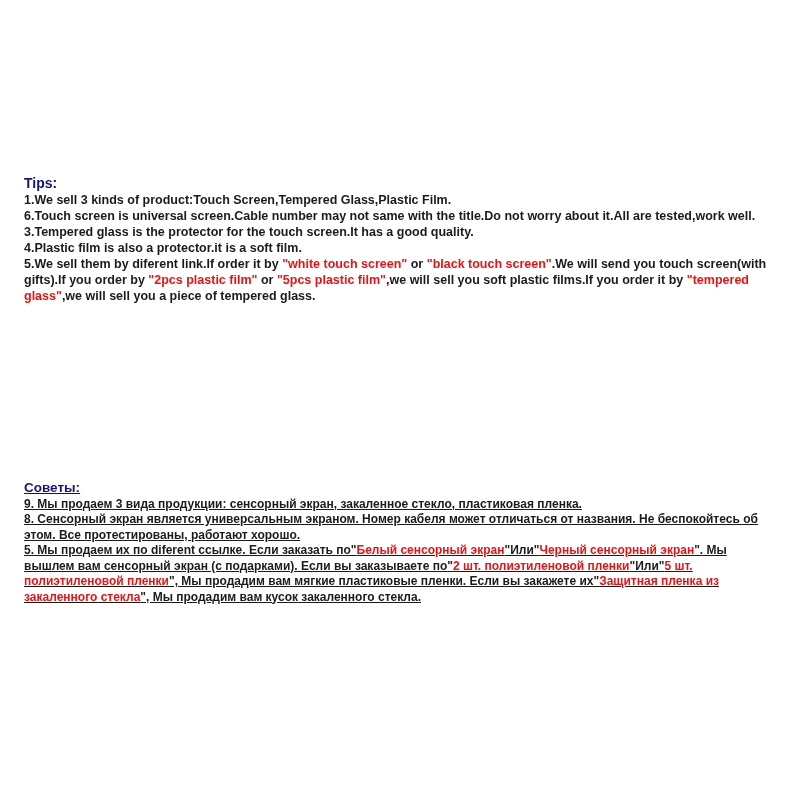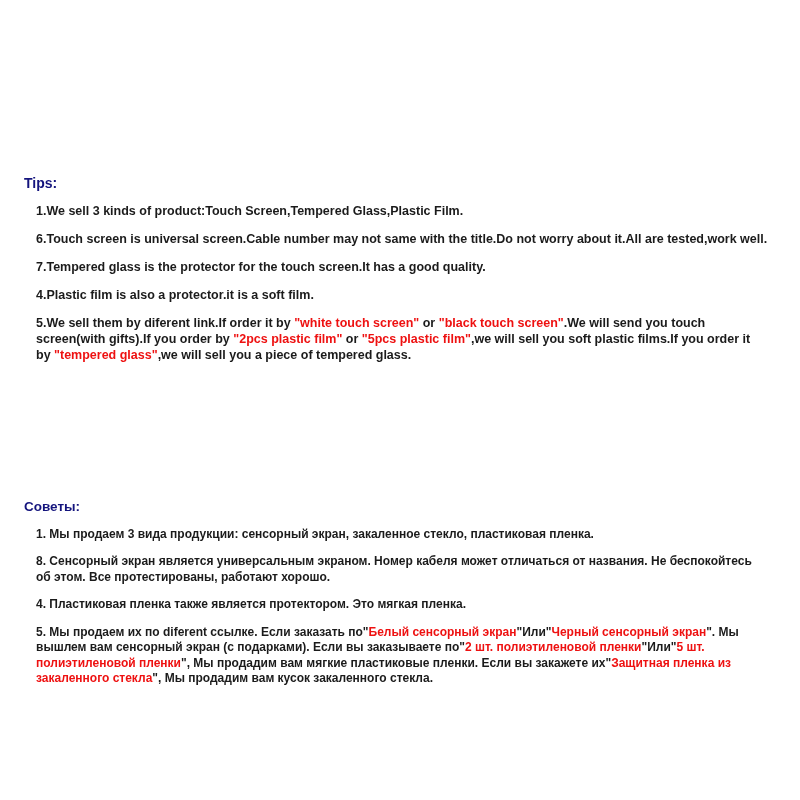--- a/index.html
+++ b/index.html
@@ -21,59 +21,59 @@
     width: 756px;
     color: #1b1b1b;
     font-weight: bold;
   }
   .tips-block.english {
     top: 175px;
     font-size: 12.5px;
     line-height: 16px;
   }
   .tips-block.russian {
-    top: 499px;
+    top: 480px;
     font-size: 12px;
     line-height: 15.5px;
+    text-decoration: underline;
   }
   .tips-heading {
     margin: 0 0 1px 0;
     font-size: 14px;
     font-weight: bold;
     color: #14147d;
   }
   .tips-block.russian .tips-heading {
     font-size: 13.5px;
   }
   .tip-line {
-    margin: 12px;
+    margin: 0;
   }
   .seg-red {
     color: #ee1111;
   }
 </style>
 </head>
 <body>
 
 <div class="page">
 
   <section class="tips-block english">
     <h2 class="tips-heading">Tips:</h2>
     <div class="tips-lines">
         <p class="tip-line"><span>1.We sell 3 kinds of product:Touch Screen,Tempered Glass,Plastic Film.</span></p>
         <p class="tip-line"><span>6.Touch screen is universal screen.Cable number may not same with the title.Do not worry about it.All are tested,work well.</span></p>
-        <p class="tip-line"><span>7.Tempered glass is the protector for the touch screen.It has a  good quality.</span></p>
+        <p class="tip-line"><span>3.Tempered glass is the protector for the touch screen.It has a  good quality.</span></p>
         <p class="tip-line"><span>4.Plastic film is also a protector.it is a soft film.</span></p>
         <p class="tip-line"><span>5.We sell them by diferent link.If order it by </span><span class="seg-red">"white touch screen"</span><span> or </span><span class="seg-red">"black touch screen"</span><span>.We will send you touch screen(with gifts).If you order by </span><span class="seg-red">"2pcs plastic film"</span><span> or </span><span class="seg-red">"5pcs plastic film"</span><span>,we will sell you soft plastic films.If you order it by </span><span class="seg-red">"tempered glass"</span><span>,we will sell you a piece of tempered glass.</span></p>
       </div>
   </section>
 
   <section class="tips-block russian">
     <h2 class="tips-heading">Советы:</h2>
     <div class="tips-lines">
-        <p class="tip-line"><span>1. Мы продаем 3 вида продукции: сенсорный экран, закаленное стекло, пластиковая пленка.</span></p>
+        <p class="tip-line"><span>9. Мы продаем 3 вида продукции: сенсорный экран, закаленное стекло, пластиковая пленка.</span></p>
         <p class="tip-line"><span>8. Сенсорный экран является универсальным экраном. Номер кабеля может отличаться от названия. Не беспокойтесь об этом. Все протестированы, работают хорошо.</span></p>
-        <p class="tip-line"><span>4. Пластиковая пленка также является протектором. Это мягкая пленка.</span></p>
         <p class="tip-line"><span>5. Мы продаем их по diferent ссылке. Если заказать по"</span><span class="seg-red">Белый сенсорный экран</span><span>"Или"</span><span class="seg-red">Черный сенсорный экран</span><span>". Мы вышлем вам сенсорный экран (с подарками). Если вы заказываете по"</span><span class="seg-red">2 шт. полиэтиленовой пленки</span><span>"Или"</span><span class="seg-red">5 шт. полиэтиленовой пленки</span><span>", Мы продадим вам мягкие пластиковые пленки. Если вы закажете их"</span><span class="seg-red">Защитная пленка из закаленного стекла</span><span>", Мы продадим вам кусок закаленного стекла.</span></p>
       </div>
   </section>
 
 </div>
 
 </body></html>

